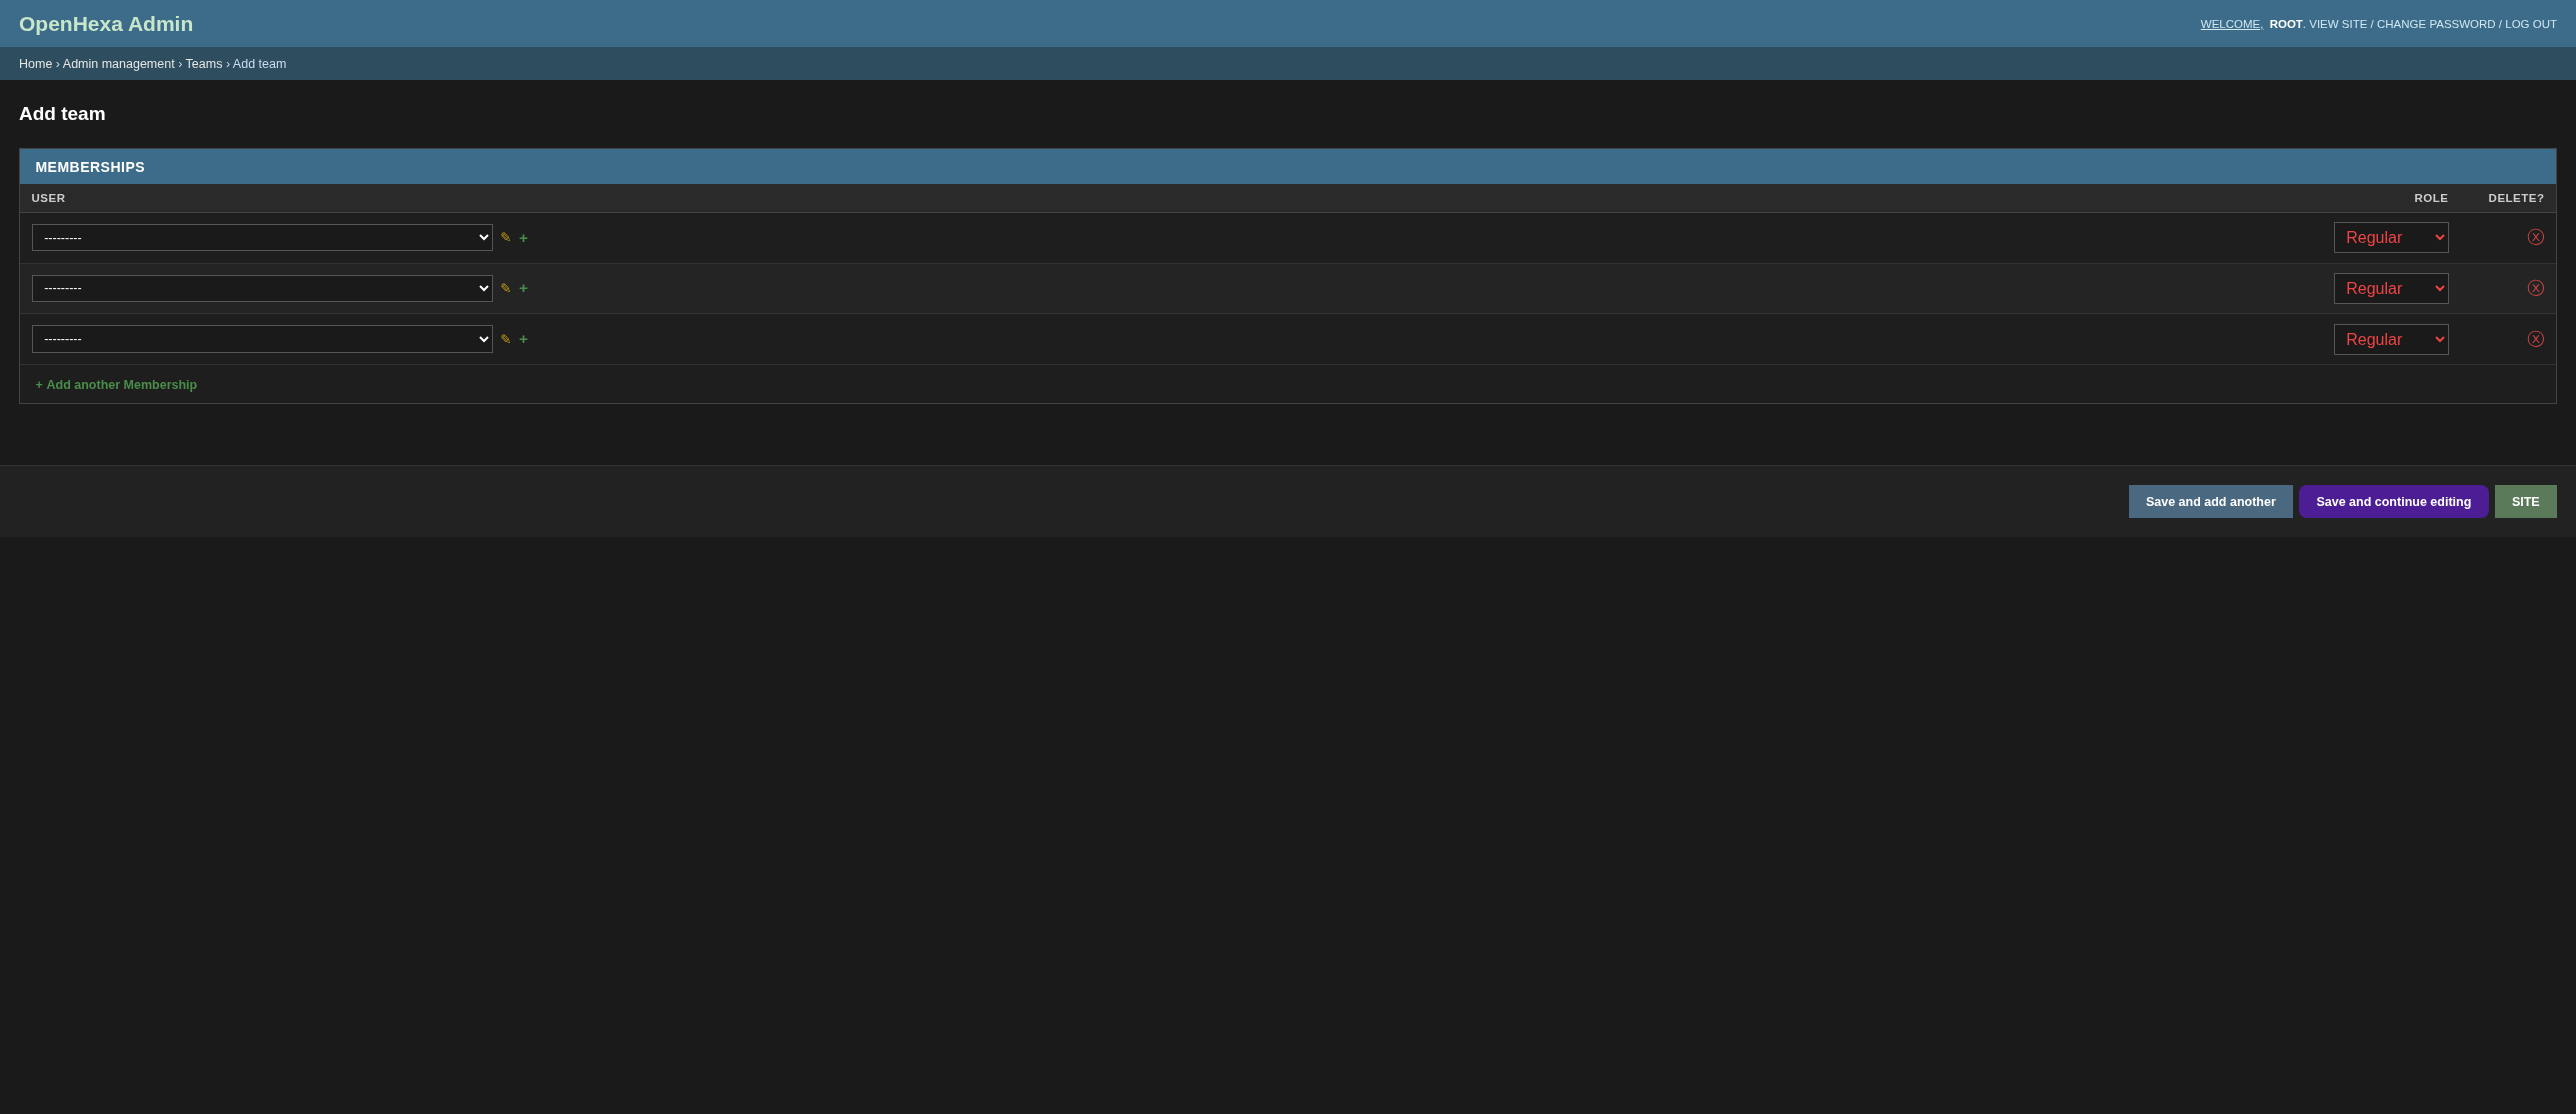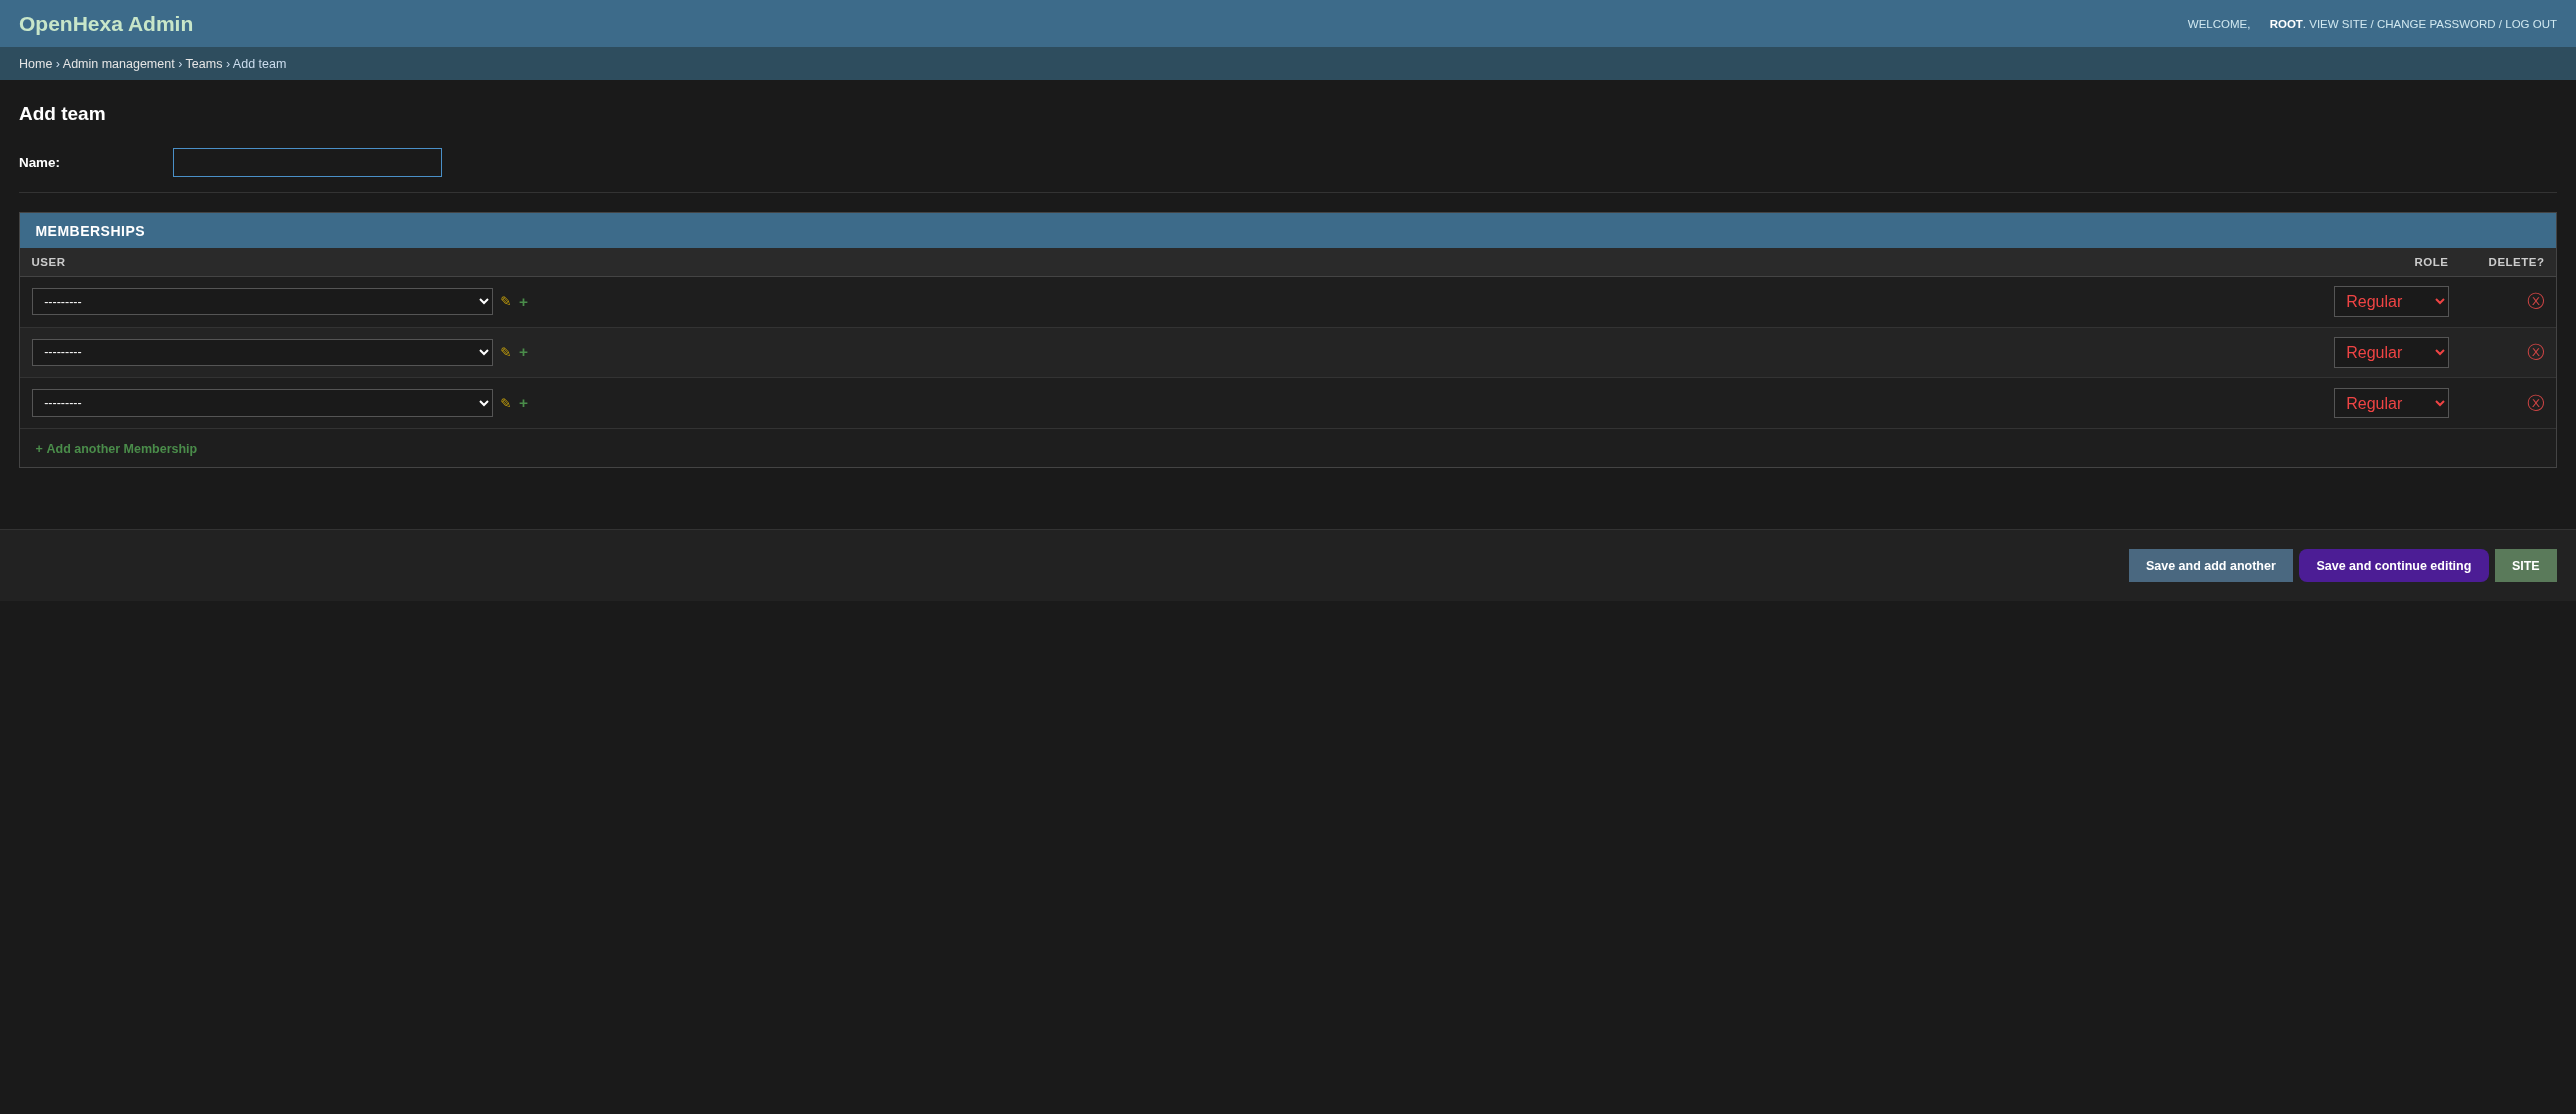--- a/index.html
+++ b/index.html
@@ -35,21 +35,22 @@
       font-size: 11.5px;
       color: #d0e8f0;
     }
 
     .header-nav a {
       color: #d0e8f0;
       text-decoration: none;
     }
 
     .header-nav .welcome {
-      margin-right: 16px;
+      margin-right: 3px;
+      text-decoration: underline;
     }
 
     .header-nav strong {
       color: #ffffff;
     }
 
     
     .breadcrumb {
       background-color: #2e4d5e;
       padding: 9.6px 19px;
@@ -296,24 +297,20 @@
   <span>›</span>
   <a href="#">Teams</a>
   <span>›</span>
   <span>Add team</span>
 </div>
 
 <div class="main-content">
 
   <h1 class="page-title">Add team</h1>
 
-  <div class="form-row">
-    <label class="form-label">Name:</label>
-    <input type="text" class="form-input" style="">
-  </div>
 
   <div class="memberships-section">
     <div class="memberships-header">MEMBERSHIPS</div>
 
     <table class="memberships-table">
       <thead>
         <tr>
           <th>USER</th>
           <th class="role-col">ROLE</th>
           <th class="delete-col">DELETE?</th>

